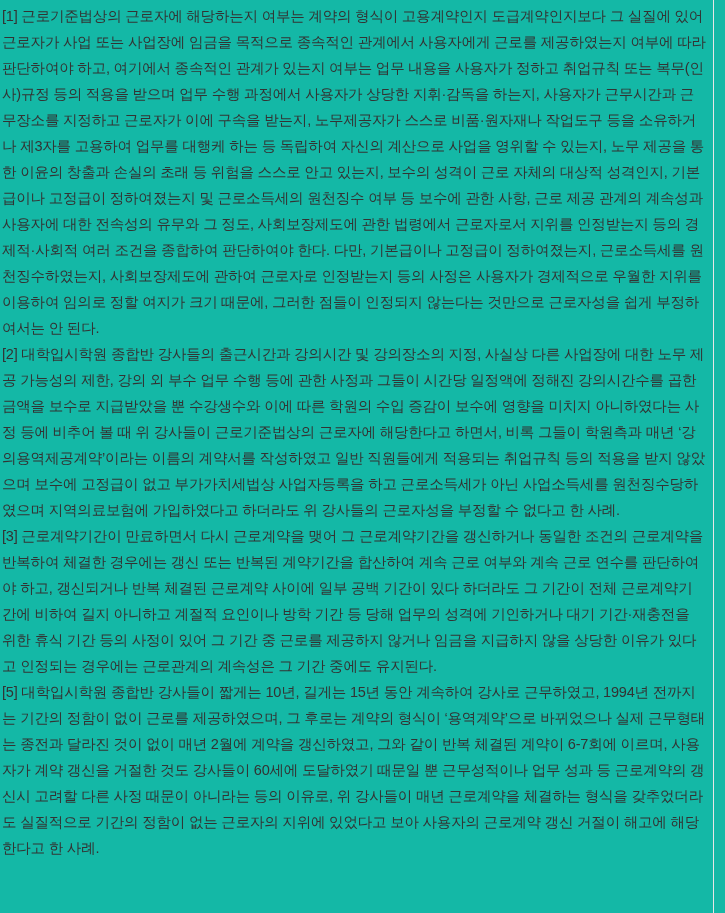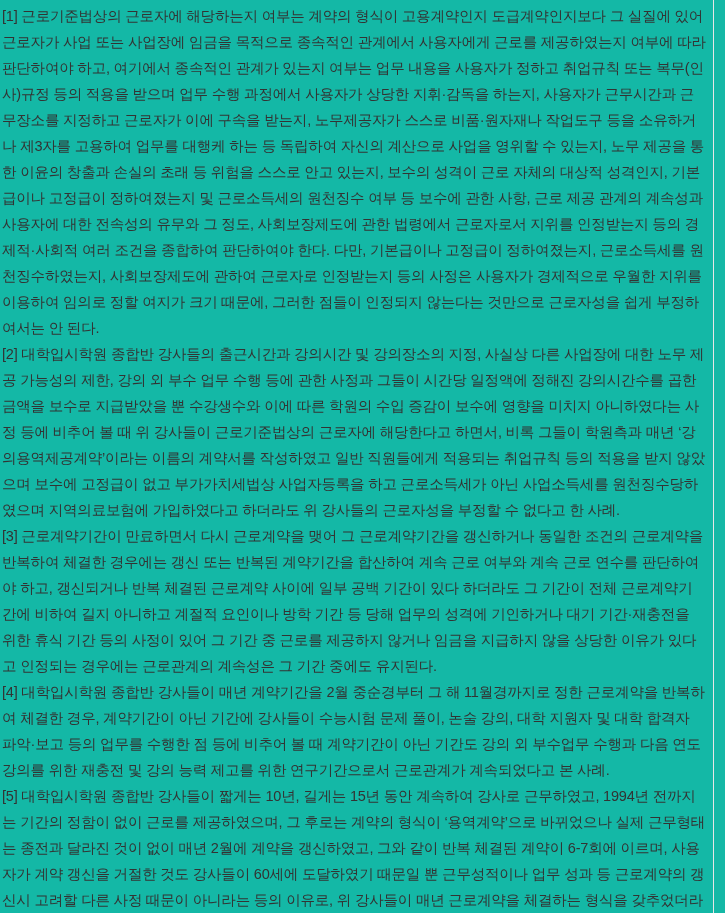--- a/index.html
+++ b/index.html
@@ -40,17 +40,16 @@
   }
 </style>
 </head>
 <body style="background: rgb(255, 255, 255);">
 
 <div class="page">
   <div class="content" style="color: rgb(51, 51, 51);">
     <p class="para">[1] 근로기준법상의 근로자에 해당하는지 여부는 계약의 형식이 고용계약인지 도급계약인지보다 그 실질에 있어 근로자가 사업 또는 사업장에 임금을 목적으로 종속적인 관계에서 사용자에게 근로를 제공하였는지 여부에 따라 판단하여야 하고, 여기에서 종속적인 관계가 있는지 여부는 업무 내용을 사용자가 정하고 취업규칙 또는 복무(인사)규정 등의 적용을 받으며 업무 수행 과정에서 사용자가 상당한 지휘·감독을 하는지, 사용자가 근무시간과 근무장소를 지정하고 근로자가 이에 구속을 받는지, 노무제공자가 스스로 비품·원자재나 작업도구 등을 소유하거나 제3자를 고용하여 업무를 대행케 하는 등 독립하여 자신의 계산으로 사업을 영위할 수 있는지, 노무 제공을 통한 이윤의 창출과 손실의 초래 등 위험을 스스로 안고 있는지, 보수의 성격이 근로 자체의 대상적 성격인지, 기본급이나 고정급이 정하여졌는지 및 근로소득세의 원천징수 여부 등 보수에 관한 사항, 근로 제공 관계의 계속성과 사용자에 대한 전속성의 유무와 그 정도, 사회보장제도에 관한 법령에서 근로자로서 지위를 인정받는지 등의 경제적·사회적 여러 조건을 종합하여 판단하여야 한다. 다만, 기본급이나 고정급이 정하여졌는지, 근로소득세를 원천징수하였는지, 사회보장제도에 관하여 근로자로 인정받는지 등의 사정은 사용자가 경제적으로 우월한 지위를 이용하여 임의로 정할 여지가 크기 때문에, 그러한 점들이 인정되지 않는다는 것만으로 근로자성을 쉽게 부정하여서는 안 된다.</p>
     <p class="para">[2] 대학입시학원 종합반 강사들의 출근시간과 강의시간 및 강의장소의 지정, 사실상 다른 사업장에 대한 노무 제공 가능성의 제한, 강의 외 부수 업무 수행 등에 관한 사정과 그들이 시간당 일정액에 정해진 강의시간수를 곱한 금액을 보수로 지급받았을 뿐 수강생수와 이에 따른 학원의 수입 증감이 보수에 영향을 미치지 아니하였다는 사정 등에 비추어 볼 때 위 강사들이 근로기준법상의 근로자에 해당한다고 하면서, 비록 그들이 학원측과 매년 ‘강의용역제공계약’이라는 이름의 계약서를 작성하였고 일반 직원들에게 적용되는 취업규칙 등의 적용을 받지 않았으며 보수에 고정급이 없고 부가가치세법상 사업자등록을 하고 근로소득세가 아닌 사업소득세를 원천징수당하였으며 지역의료보험에 가입하였다고 하더라도 위 강사들의 근로자성을 부정할 수 없다고 한 사례.</p>
     <p class="para">[3] 근로계약기간이 만료하면서 다시 근로계약을 맺어 그 근로계약기간을 갱신하거나 동일한 조건의 근로계약을 반복하여 체결한 경우에는 갱신 또는 반복된 계약기간을 합산하여 계속 근로 여부와 계속 근로 연수를 판단하여야 하고, 갱신되거나 반복 체결된 근로계약 사이에 일부 공백 기간이 있다 하더라도 그 기간이 전체 근로계약기간에 비하여 길지 아니하고 계절적 요인이나 방학 기간 등 당해 업무의 성격에 기인하거나 대기 기간·재충전을 위한 휴식 기간 등의 사정이 있어 그 기간 중 근로를 제공하지 않거나 임금을 지급하지 않을 상당한 이유가 있다고 인정되는 경우에는 근로관계의 계속성은 그 기간 중에도 유지된다.</p>
-    <p class="para">[4] 대학입시학원 종합반 강사들이 매년 계약기간을 2월 중순경부터 그 해 11월경까지로 정한 근로계약을 반복하여 체결한 경우, 계약기간이 아닌 기간에 강사들이 수능시험 문제 풀이, 논술 강의, 대학 지원자 및 대학 합격자 파악·보고 등의 업무를 수행한 점 등에 비추어 볼 때 계약기간이 아닌 기간도 강의 외 부수업무 수행과 다음 연도 강의를 위한 재충전 및 강의 능력 제고를 위한 연구기간으로서 근로관계가 계속되었다고 본 사례.</p>
     <p class="para">[5] 대학입시학원 종합반 강사들이 짧게는 10년, 길게는 15년 동안 계속하여 강사로 근무하였고, 1994년 전까지는 기간의 정함이 없이 근로를 제공하였으며, 그 후로는 계약의 형식이 ‘용역계약’으로 바뀌었으나 실제 근무형태는 종전과 달라진 것이 없이 매년 2월에 계약을 갱신하였고, 그와 같이 반복 체결된 계약이 6-7회에 이르며, 사용자가 계약 갱신을 거절한 것도 강사들이 60세에 도달하였기 때문일 뿐 근무성적이나 업무 성과 등 근로계약의 갱신시 고려할 다른 사정 때문이 아니라는 등의 이유로, 위 강사들이 매년 근로계약을 체결하는 형식을 갖추었더라도 실질적으로 기간의 정함이 없는 근로자의 지위에 있었다고 보아 사용자의 근로계약 갱신 거절이 해고에 해당한다고 한 사례.</p>
   </div>
   <div class="right-divider" style="background: rgb(230, 230, 230);"></div>
 </div>
 
 </body></html>

